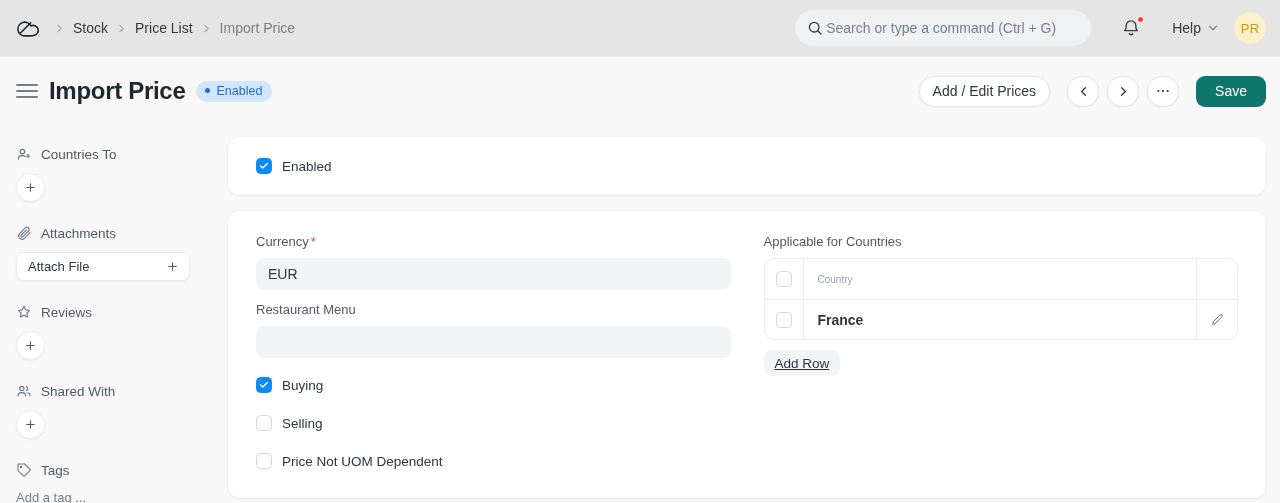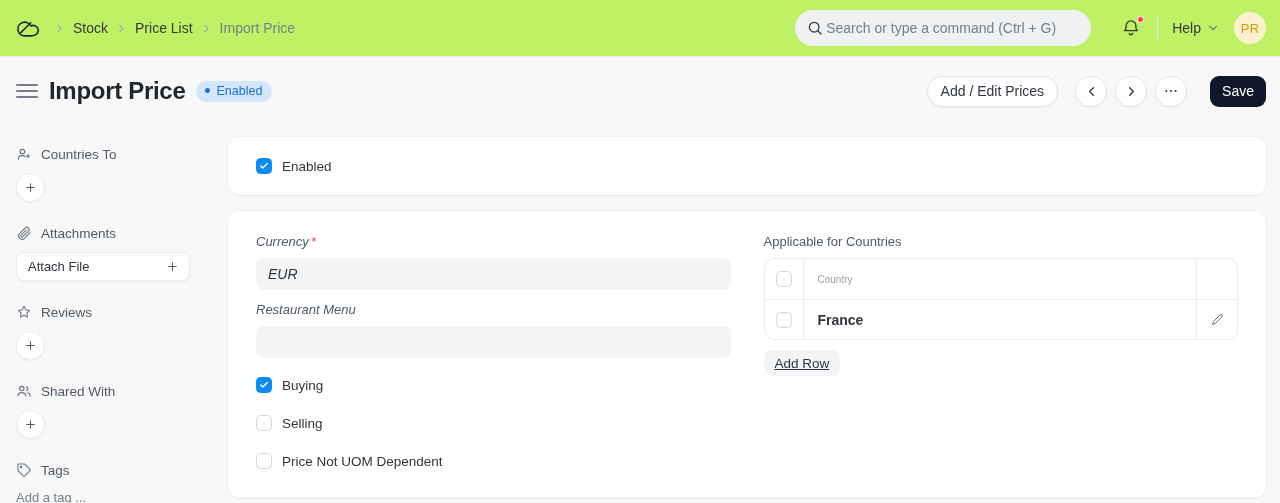--- a/index.html
+++ b/index.html
@@ -5,21 +5,21 @@
   * { box-sizing: border-box; margin: 0; padding: 0; }
   html,body { width:1280px; height:503px; overflow:hidden; }
   body {
     font-family: "Liberation Sans", "DejaVu Sans", sans-serif;
     background:#f8f8f8; color:#383838; font-size:14px;
   }
   svg { display:block; }
 
   
   .navbar {
-    height:57px; background:#bef264; border-bottom:1px solid #ededed;
+    height:57px; background:#e5e5e5; border-bottom:1px solid #ededed;
     display:flex; align-items:center; padding:0 14px 0 16px;
   }
   .logo { width:27px; height:22px; margin-right:10px; cursor:pointer; }
   .crumbs { display:flex; align-items:center; gap:7px; font-size:14px; }
   .crumb { color:#383838; cursor:pointer; }
   .crumb.current { color:#74808b; cursor:default; }
   .crumb-sep { display:flex; }
 
   .nav-right { margin-left:auto; display:flex; align-items:center; }
   .searchbar {
@@ -56,23 +56,23 @@
   .head-actions { margin-left:auto; display:flex; align-items:center; gap:8px; }
   .btn {
     height:31px; background:#fff; border:1px solid #e4e4e6; border-radius:15px;
     display:flex; align-items:center; justify-content:center; padding:0 13px;
     font-size:14px; color:#30363c; cursor:pointer;
     box-shadow:0 1px 2px rgba(0,0,0,.04);
   }
   .btn.icon-btn { width:32px; padding:0; }
   .btn.prev { margin-left:9px; }
   .btn-primary {
-    height:31px; background:#0f172a; color:#fff; border:none; border-radius:9px;
-    padding:0 12px; font-size:14px; font-weight:500; display:flex; align-items:center;
-    cursor:pointer; margin-left:15px;
+    height:31px; background:#0f766e; color:#fff; border:none; border-radius:9px;
+    padding:0 19px; font-size:14px; font-weight:500; display:flex; align-items:center;
+    cursor:pointer; margin-left:9px;
   }
 
   
   .body-wrap { display:flex; align-items:flex-start; }
   .sidebar { width:228px; flex:none; padding:21px 16px 0; }
   .side-section { margin-bottom:23px; }
   .side-head { display:flex; align-items:center; gap:9px; font-size:13.5px; color:#4f5a66; }
   .side-head .sicon { color:#6b7684; }
   .plus-circle {
     margin-top:11px; width:29px; height:29px; border-radius:50%;
@@ -97,21 +97,21 @@
   .card-form { padding:23px 28px 29px; display:grid; grid-template-columns:1fr 1fr; column-gap:33px; }
 
   .cb-row { display:flex; align-items:center; gap:10px; cursor:pointer; }
   .cb {
     width:16px; height:16px; border-radius:4.5px; background:#fff;
     border:1px solid #d3d7dc; flex:none; display:flex; align-items:center; justify-content:center;
   }
   .cb.checked { background:#0d8bf4; border-color:#0d8bf4; }
   .cb-label { font-size:13.5px; color:#30363c; }
 
-  .field { margin-bottom:12px;font-style:italic; }
+  .field { margin-bottom:12px; }
   .flabel { font-size:13px; color:#505a66; margin-bottom:9px; }
   .req { color:#e24c4c; margin-left:2px; }
   .finput {
     height:32px; background:#f3f4f5; border-radius:8px; display:flex; align-items:center;
     padding:0 12px; font-size:14px; color:#30363c; font-weight:500; cursor:text;
   }
   .check-stack { margin-top:19px; }
   .check-stack .cb-row { margin-bottom:22px; }
   .check-stack .cb-row:last-child { margin-bottom:0; }
 

